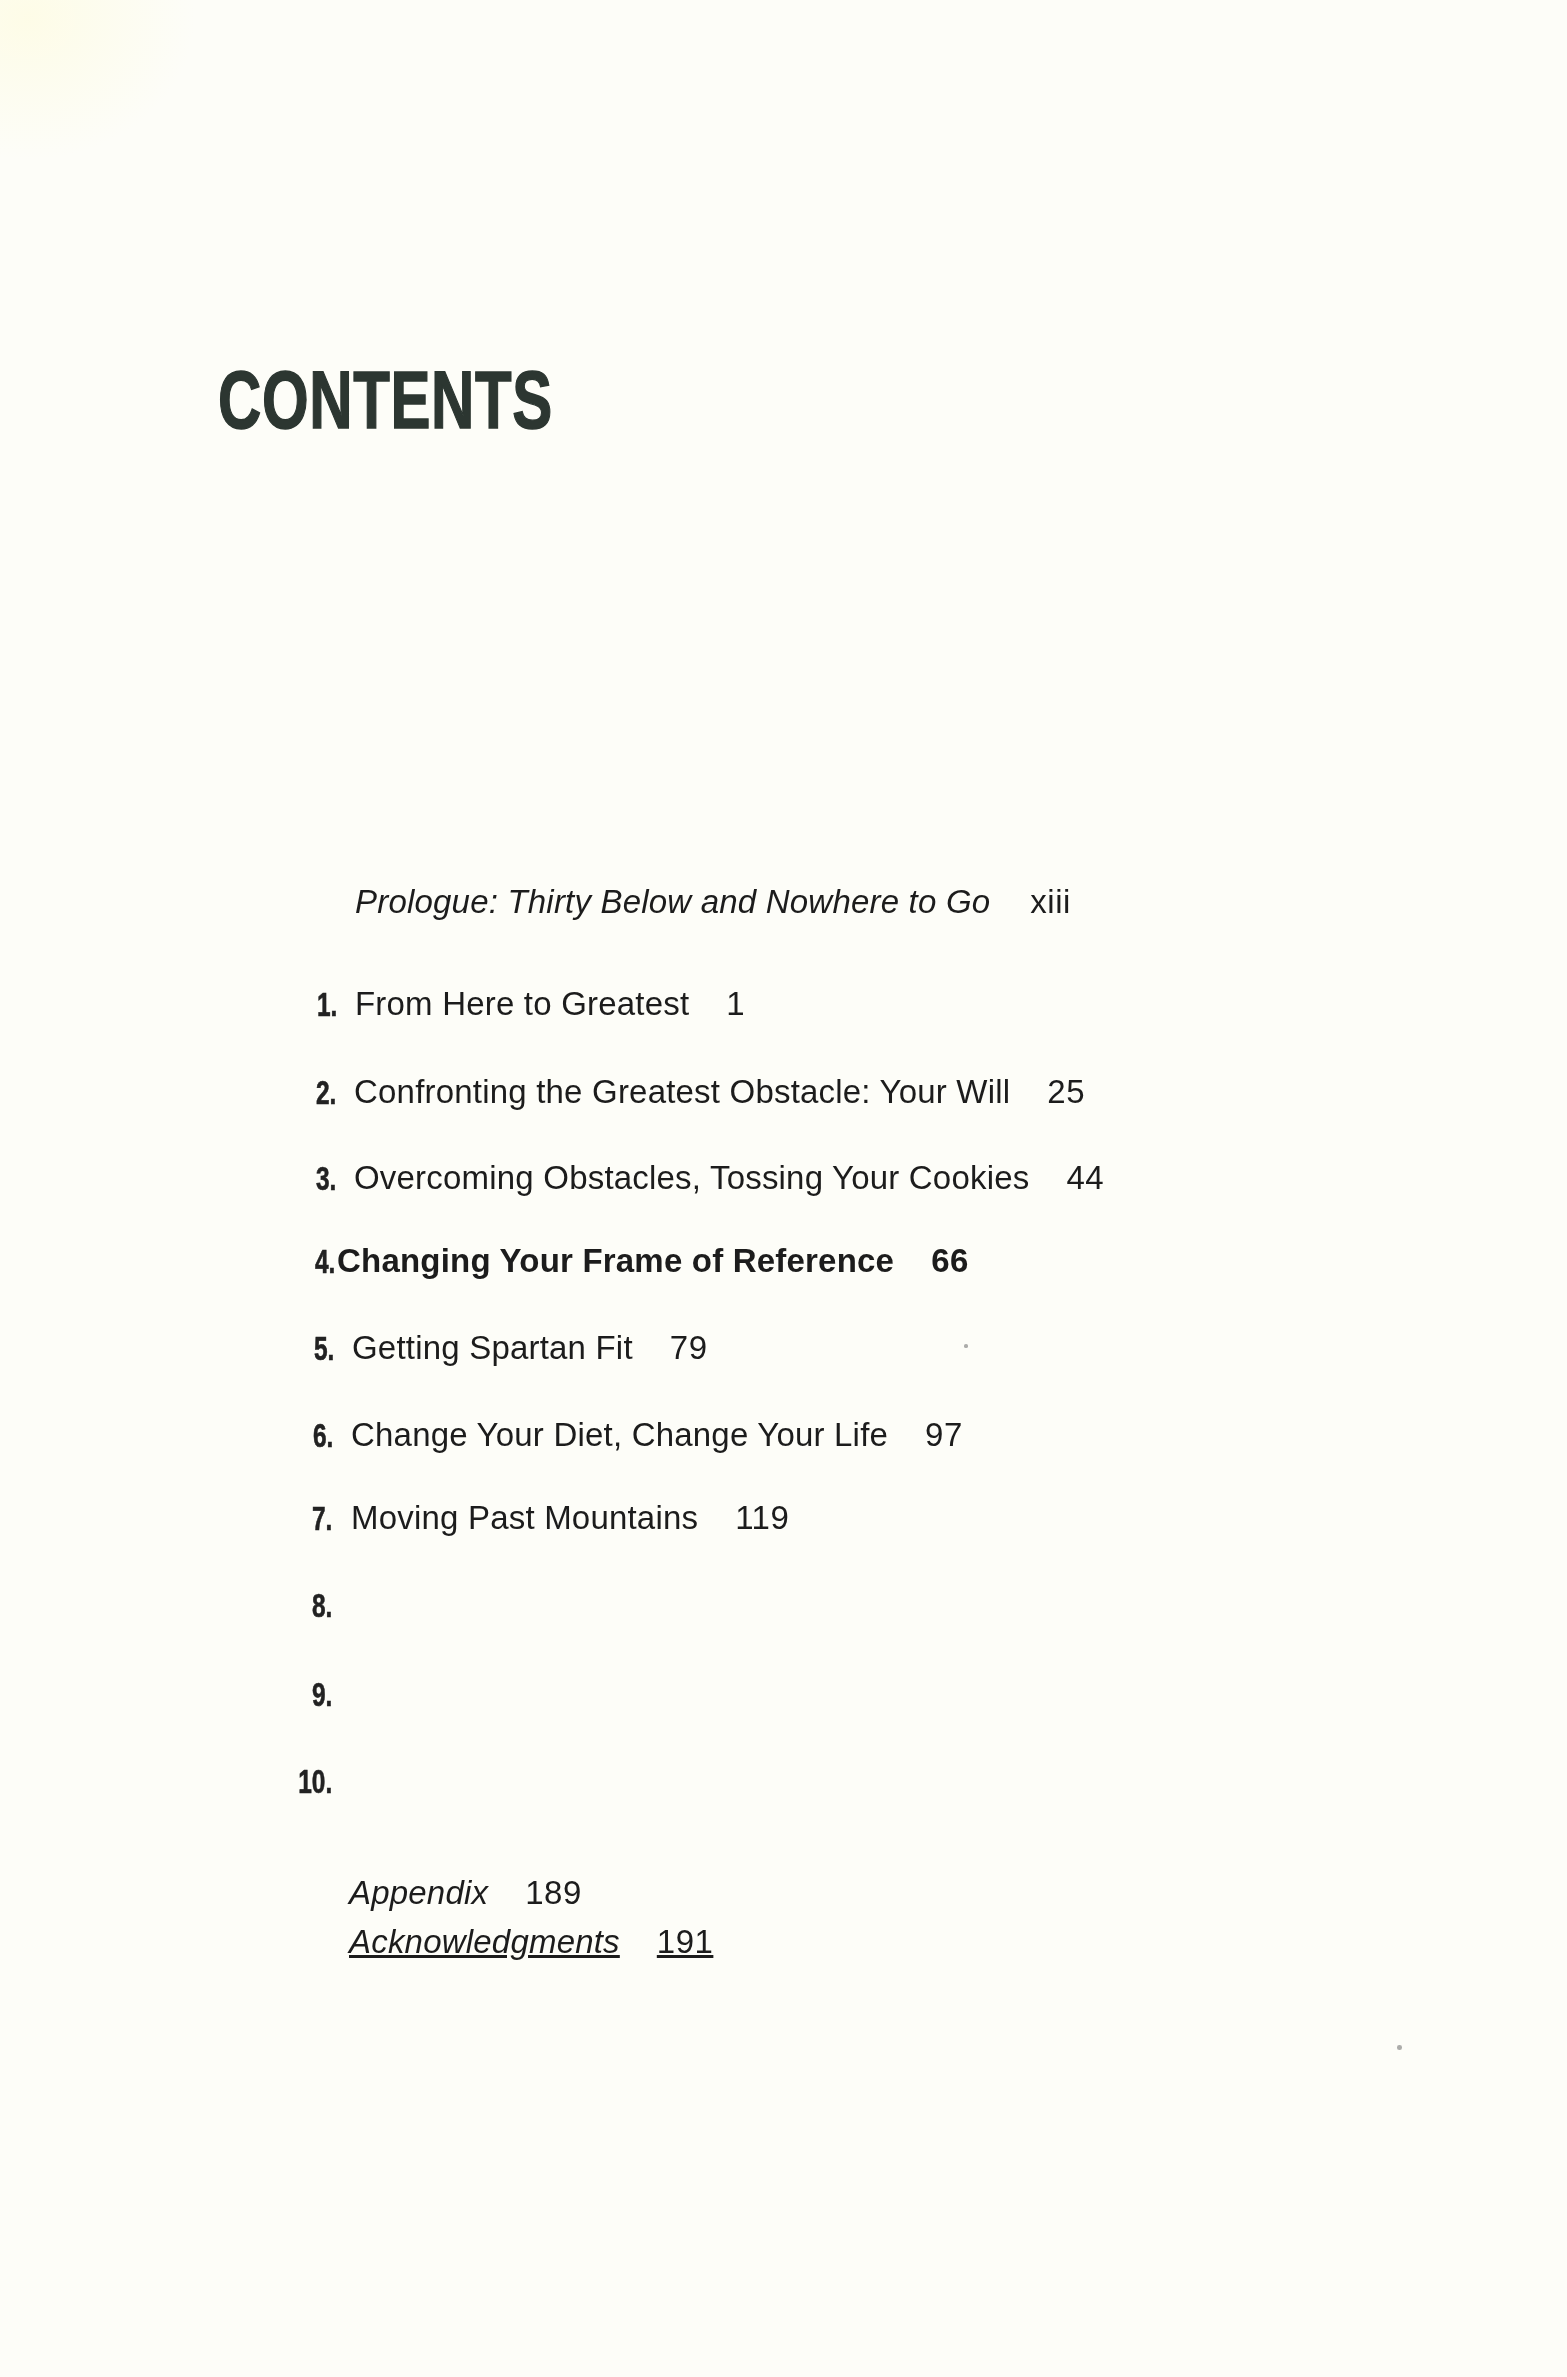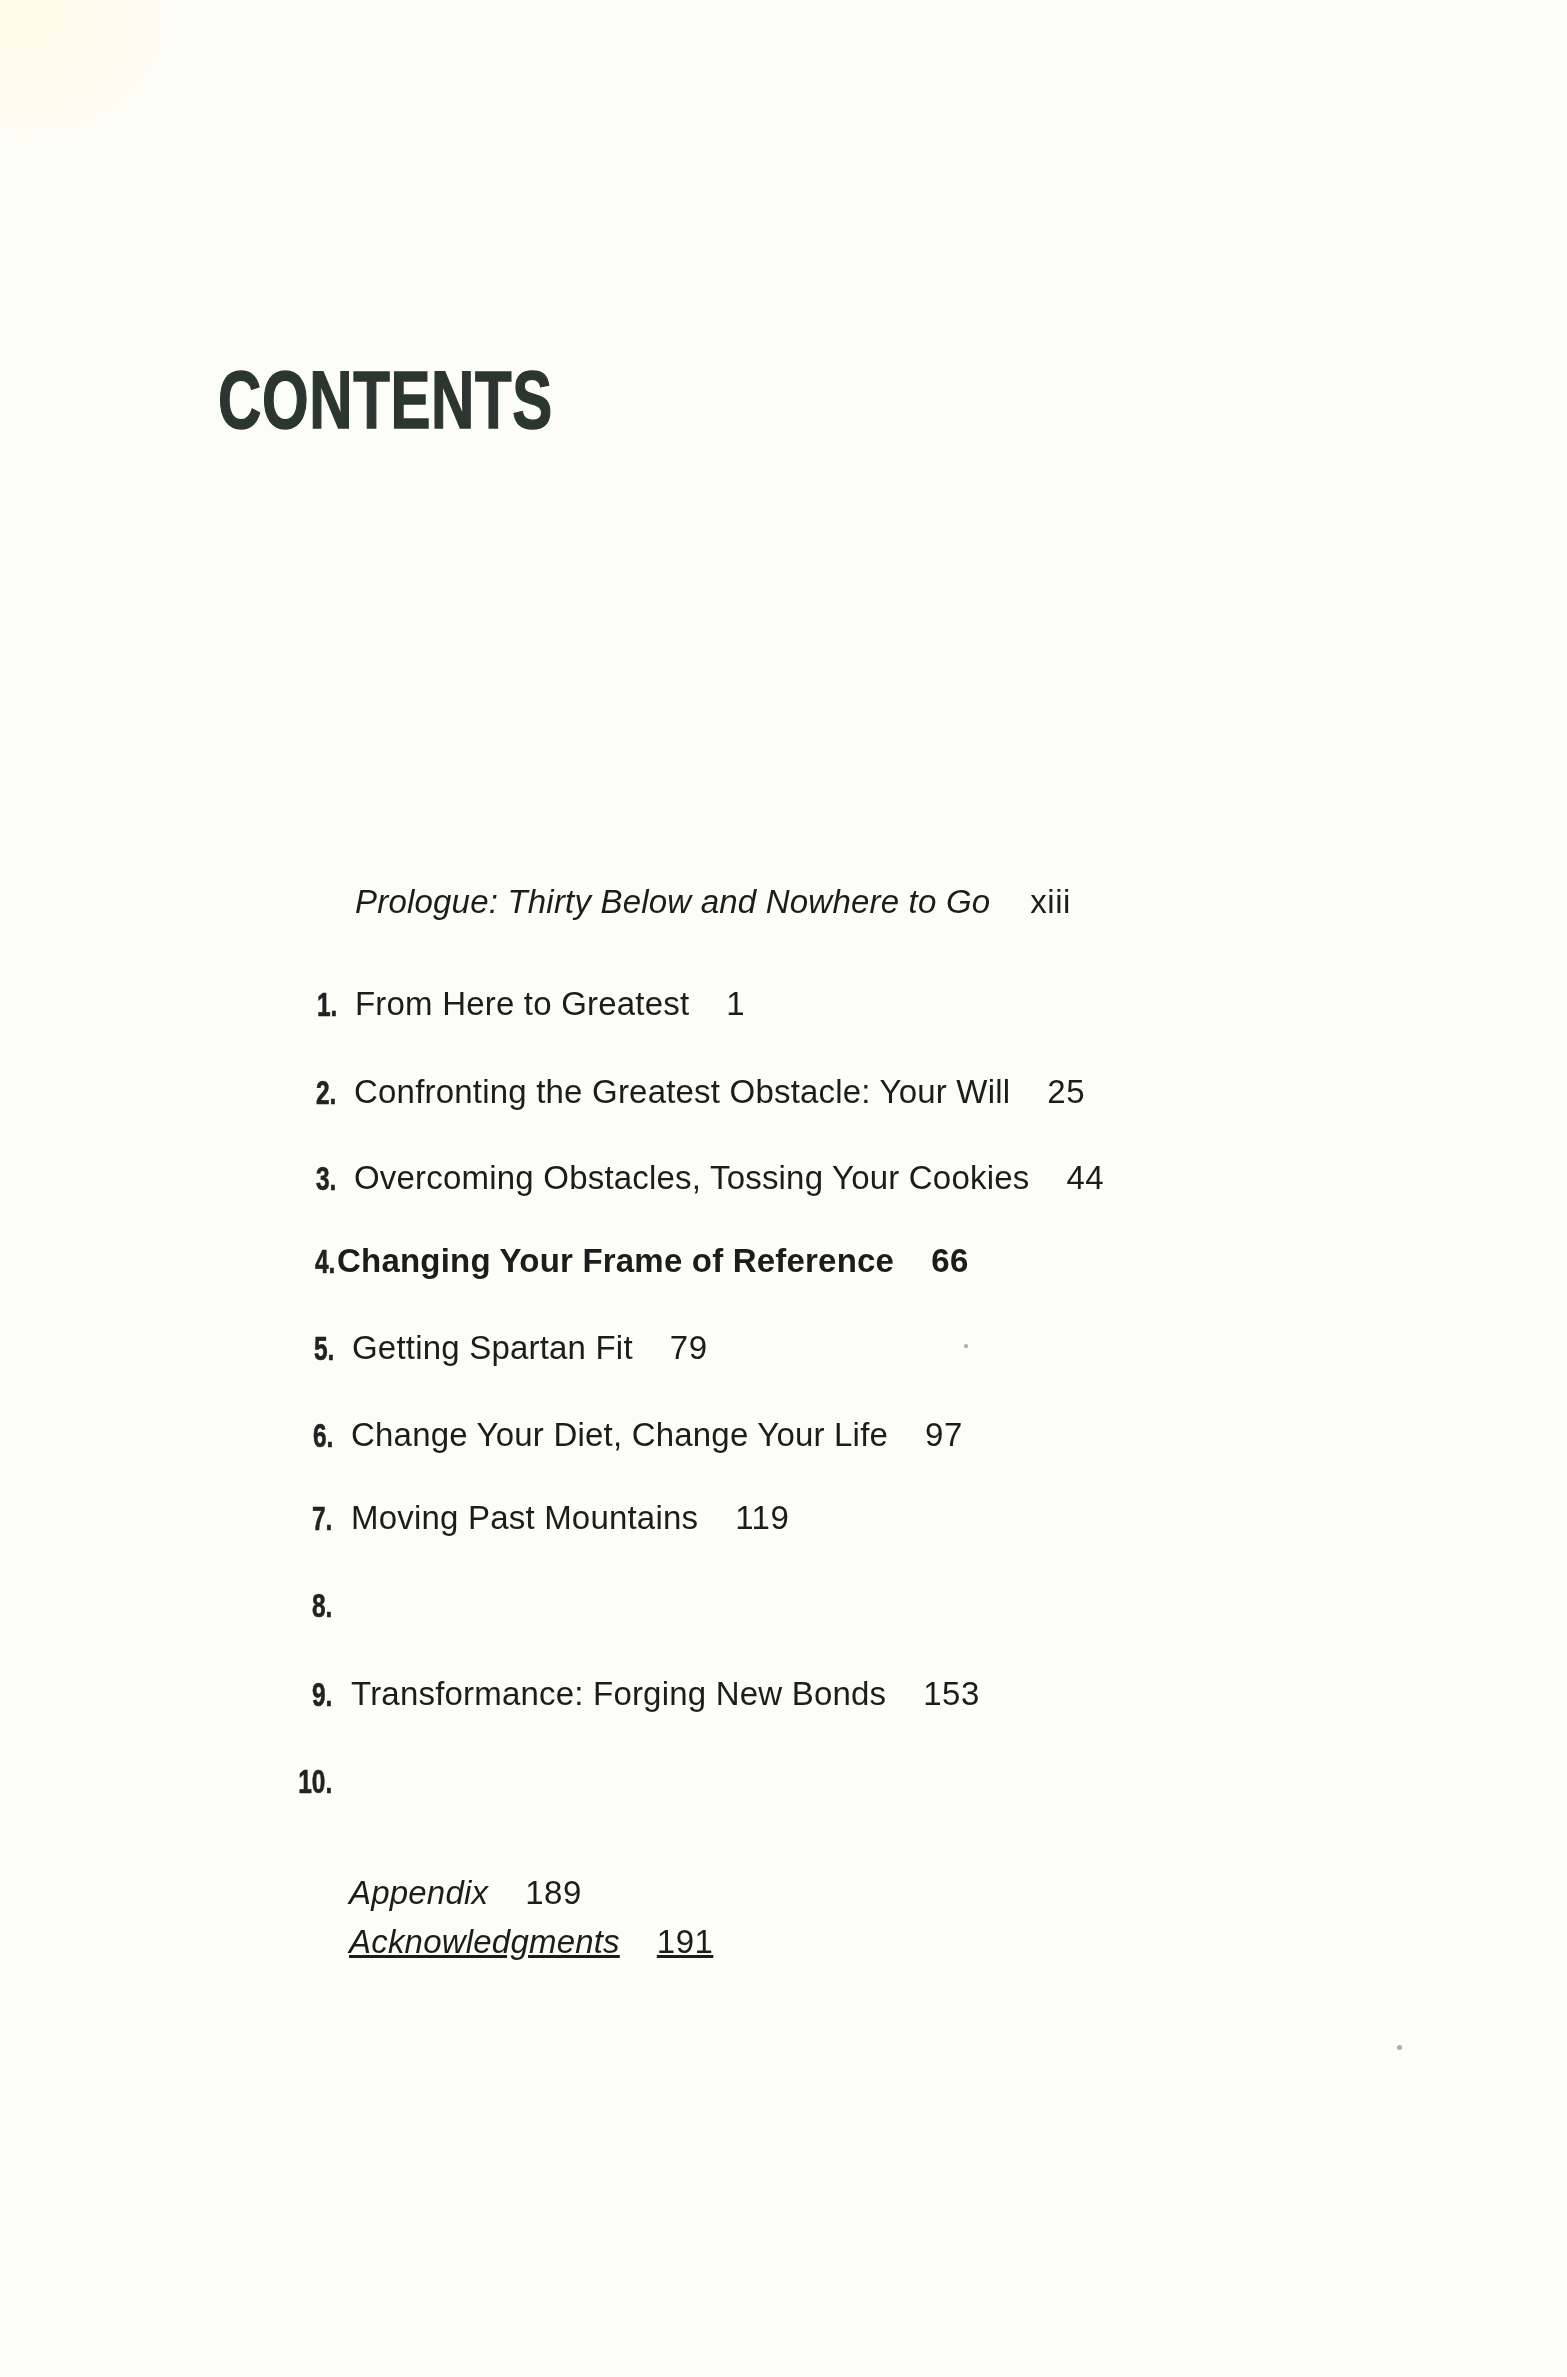--- a/index.html
+++ b/index.html
@@ -143,23 +143,20 @@
         <span>Moving Past Mountains</span><span class="toc-page">119</span>
       </span>
     </div>
 
     <div class="toc-line" style="top:1585px; width:1567px;">
       <span class="toc-num" style="right:calc(100% - 332px);">8.</span>
     </div>
 
     <div class="toc-line" style="top:1674px; width:1567px;">
       <span class="toc-num" style="right:calc(100% - 332px);">9.</span>
-      <span class="toc-title" style="left:351px;">
-        <span>Transformance: Forging New Bonds</span><span class="toc-page">153</span>
-      </span>
     </div>
 
     <div class="toc-line" style="top:1761px; width:1365px;">
       <span class="toc-num" style="right:calc(100% - 332px);">10.</span>
     </div>
 
     <div class="toc-line" style="top:1853px; width:1567px;margin-top:20px;">
       <span class="toc-title italic" style="left:349px;">
         <span>Appendix</span><span class="toc-page">189</span>
       </span>

